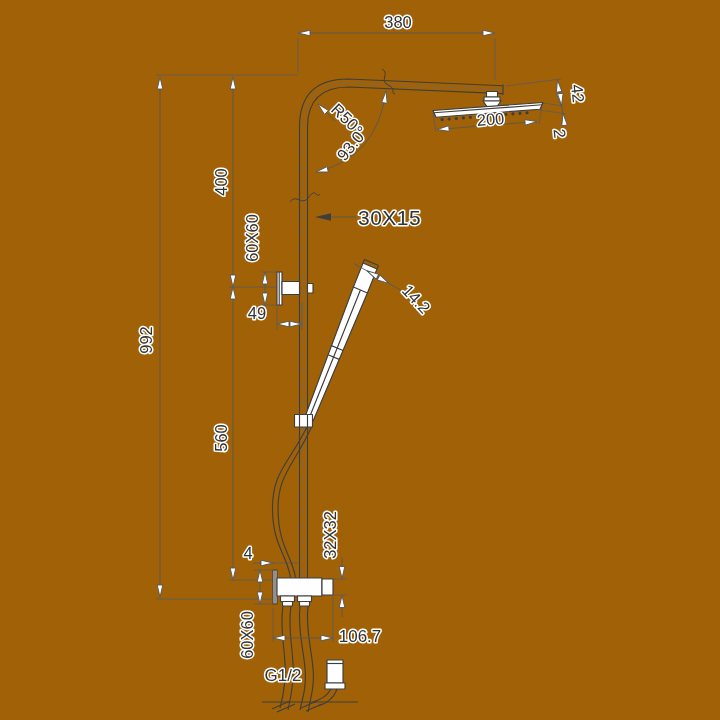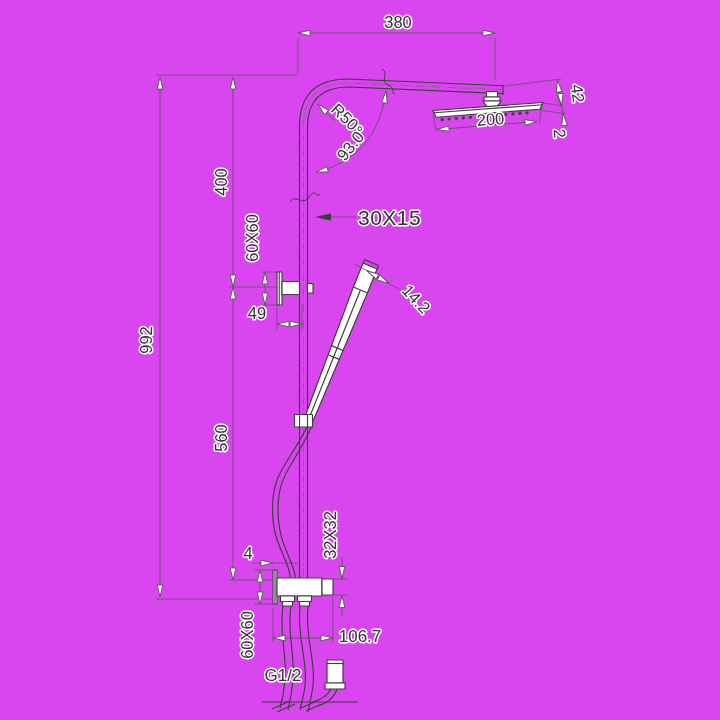--- a/index.html
+++ b/index.html
@@ -1,16 +1,16 @@
 <!DOCTYPE html>
 <html><head>
 <meta charset="utf-8">
 <style>
   html,body{margin:0;padding:0;background:#ffffff;}
-  .stage{position:relative;width:720px;height:720px;background:#d946ef;overflow:hidden;}
+  .stage{position:relative;width:720px;height:720px;background:#a16207;overflow:hidden;}
   svg{position:absolute;left:0;top:0;}
   .prod{stroke:#3e3e3e;stroke-width:1.15;fill:none;stroke-linejoin:round;}
   .prodf{stroke:#3e3e3e;stroke-width:1.15;fill:#ffffff;stroke-linejoin:round;}
   .dim{stroke:#555555;stroke-width:0.85;fill:none;}
   .ext{stroke:#5a5a5a;stroke-width:0.8;fill:none;}
   .cl{stroke:#6a6a6a;stroke-width:0.8;fill:none;stroke-dasharray:8 3 1.5 3;}
   .brk{stroke:#3e3e3e;stroke-width:1;fill:none;}
   .noz{stroke:#3e3e3e;stroke-width:3.1;fill:none;stroke-linecap:round;stroke-dasharray:0.2 6.9;}
   text{font-family:"Liberation Sans","DejaVu Sans",sans-serif;fill:#333333;font-size:16.5px;
        paint-order:stroke;stroke:#ffffff;stroke-width:3px;stroke-linejoin:round;}

